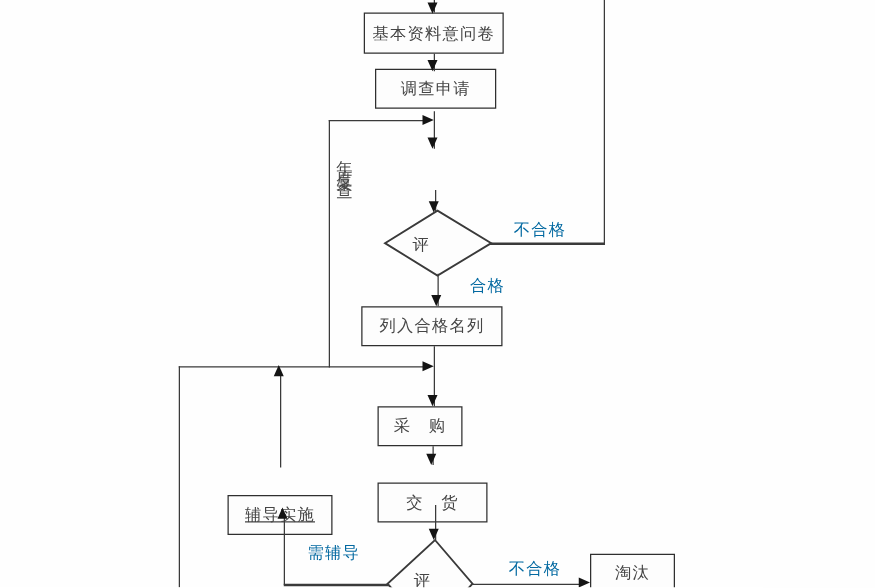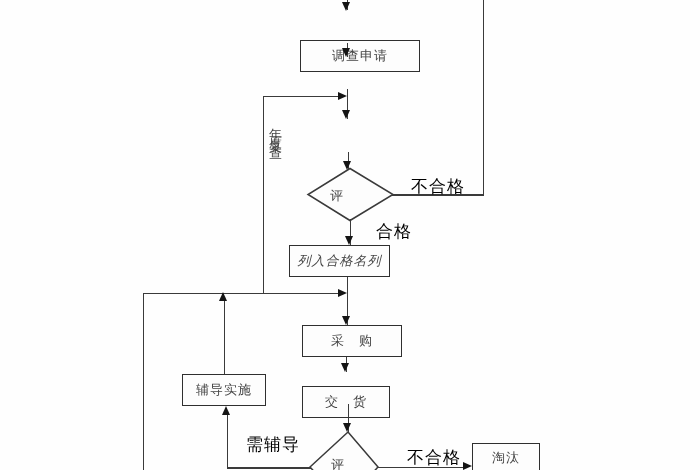--- a/index.html
+++ b/index.html
@@ -11,45 +11,46 @@
     position:absolute;box-sizing:border-box;background:#fdfdfd;
     border:1.5px solid #2f2f2f;display:flex;align-items:center;justify-content:center;
     font-size:13px;color:#454545;letter-spacing:1px;white-space:pre;
   }
   .vline{position:absolute;width:1.5px;background:#3a3a3a;}
   .hline{position:absolute;height:1.5px;background:#3a3a3a;}
   .arrow{position:absolute;width:0;height:0;}
   .arrow.down{border-left:4.5px solid transparent;border-right:4.5px solid transparent;border-top:9px solid #141414;}
   .arrow.up{border-left:4.5px solid transparent;border-right:4.5px solid transparent;border-bottom:9px solid #141414;}
   .arrow.right{border-top:4.5px solid transparent;border-bottom:4.5px solid transparent;border-left:9px solid #141414;}
-  .lbl{position:absolute;font-size:17px;color:#000000;letter-spacing:1px;white-space:pre;}
+  .lbl{position:absolute;font-size:13px;color:#0369a1;letter-spacing:1px;white-space:pre;}
   .vtext{
     position:absolute;left:266px;top:118px;font-size:13px;color:#454545;
     writing-mode:vertical-rl;letter-spacing:6px;height:86px;
   }
   .diamond{position:absolute;}
   .diamond svg{display:block;}
   .dtext{position:absolute;font-size:13px;color:#454545;}
 </style>
 </head>
 <body>
 
 <div class="stage">
 
+  <div class="box" style="left:291px;top:10px;width:112px;height:33px;">基本资料意问卷</div>
 
-  <div class="box" style="left:300px;top:40px;width:120px;height:32px;">调查申请</div>
+  <div class="box" style="left:300px;top:55px;width:97px;height:32px;">调查申请</div>
 
 
-  <div class="box" style="left:289px;top:245px;width:101px;height:32px;font-style:italic;">列入合格名列</div>
+  <div class="box" style="left:289px;top:245px;width:113px;height:32px;">列入合格名列</div>
 
-  <div class="box" style="left:302px;top:325px;width:100px;height:32px;">采　购</div>
+  <div class="box" style="left:302px;top:325px;width:68px;height:32px;">采　购</div>
 
   <div class="box" style="left:302px;top:386px;width:88px;height:32px;">交　货</div>
 
-  <div class="box" style="left:182px;top:374px;width:84px;height:32px;">辅导实施</div>
+  <div class="box" style="left:182px;top:396px;width:84px;height:32px;text-decoration:underline;">辅导实施</div>
 
   <div class="box" style="left:472px;top:443px;width:68px;height:30px;">淘汰</div>
 
   <div class="diamond" style="left:306px;top:167px;width:89px;height:55px;">
     <svg width="89" height="55" viewBox="0 0 89 55">
       <polygon points="44,1.5 87,27.5 44,53.5 2,27.5" fill="#fdfdfd" stroke="#3a3a3a" stroke-width="1.5"></polygon>
     </svg>
   </div>
   <div class="dtext" style="left:330px;top:187px;">评</div>
 

